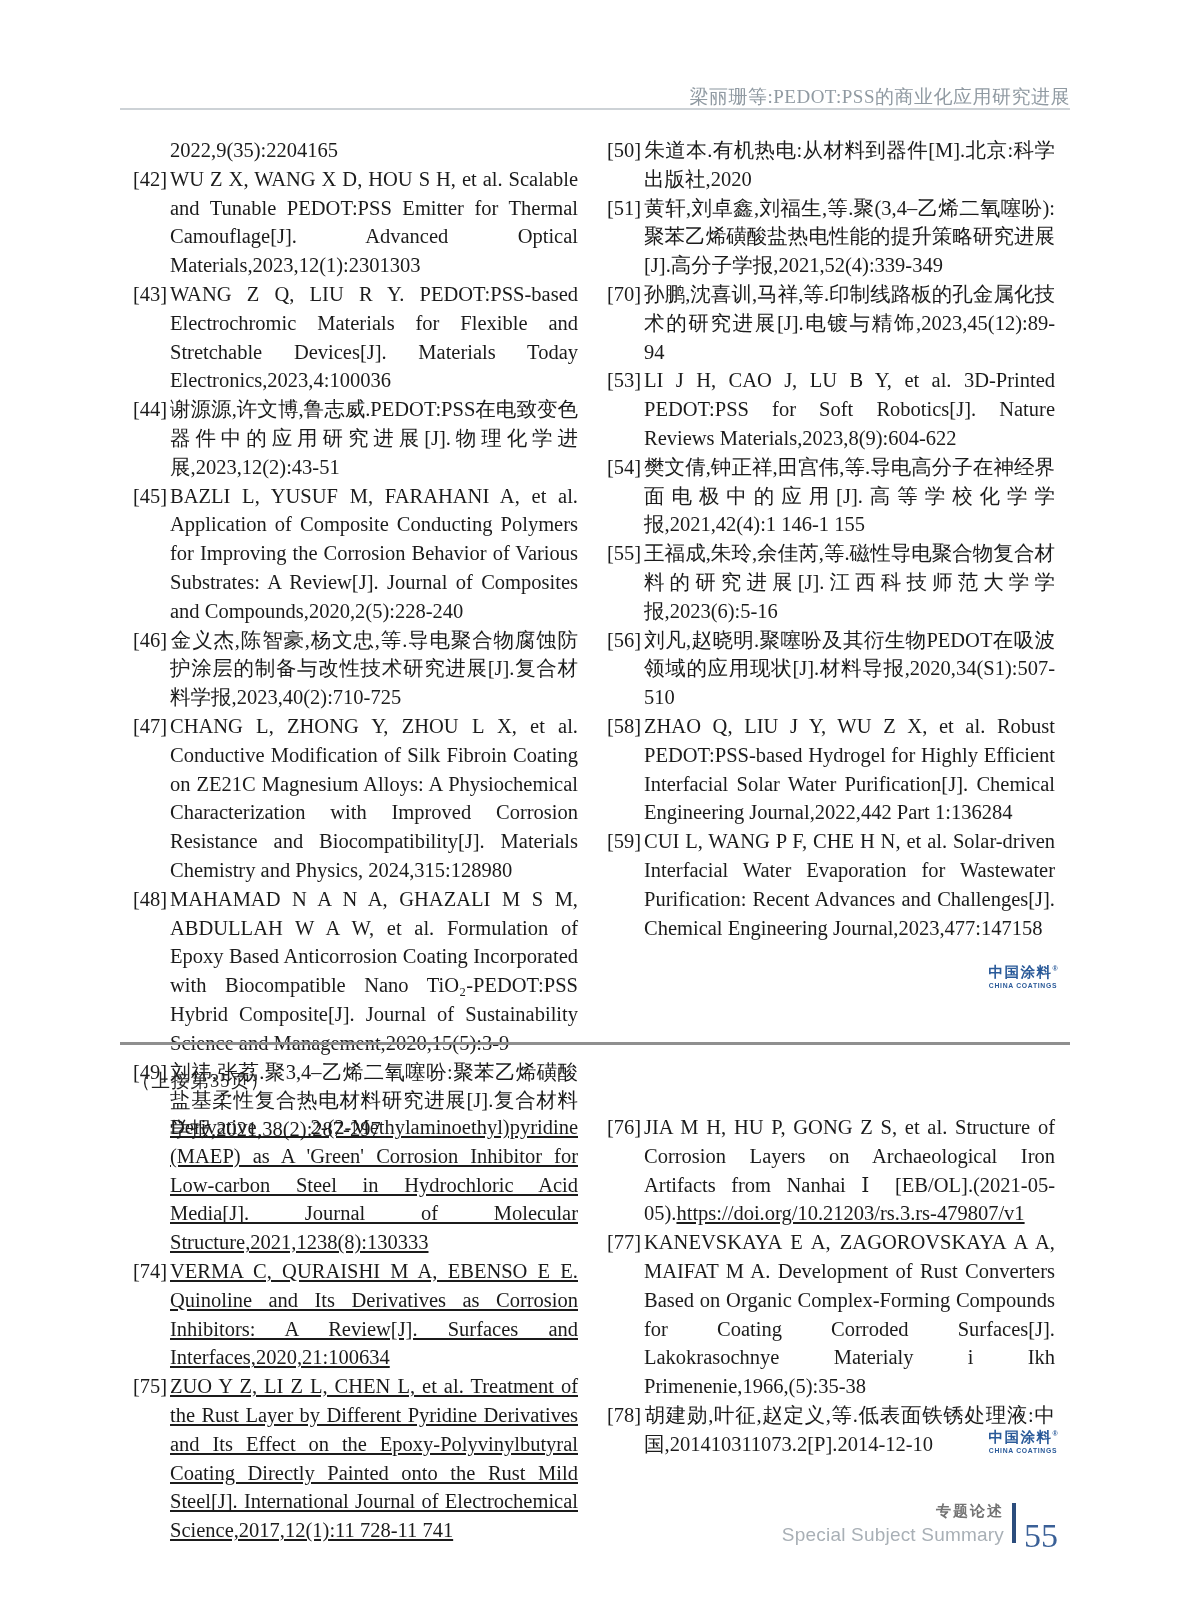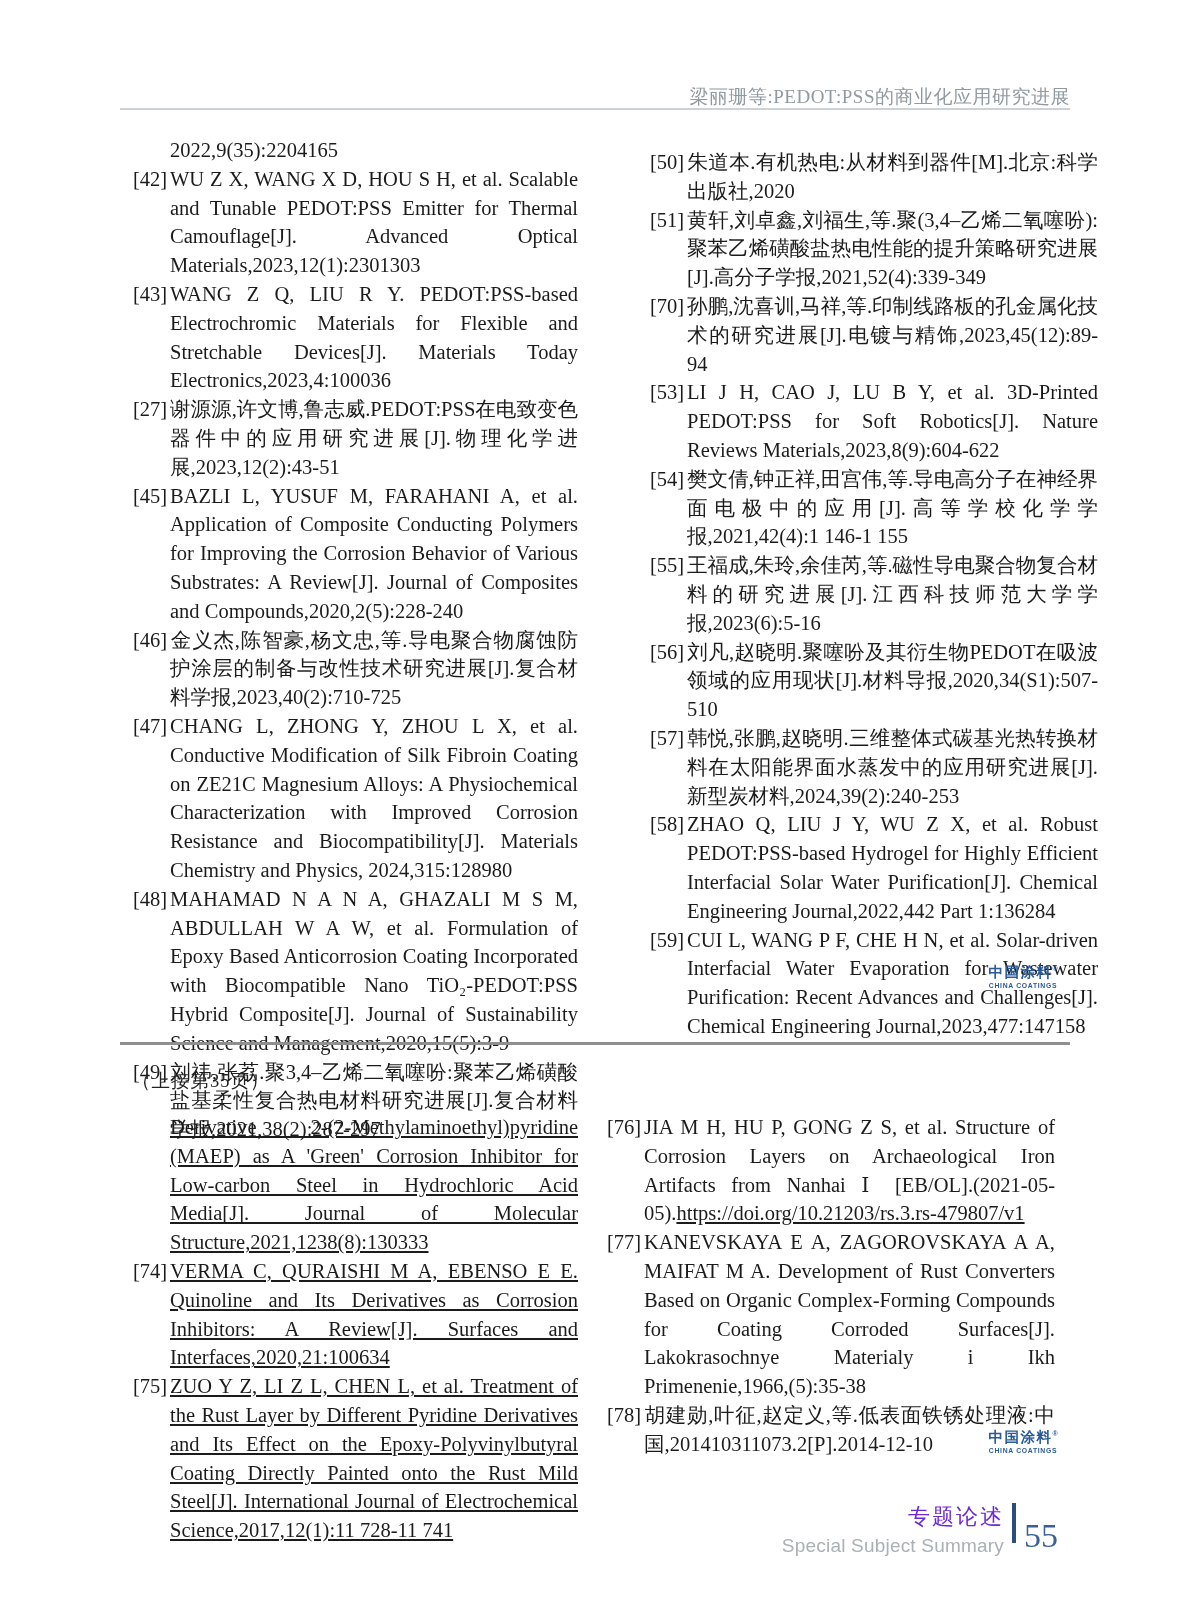--- a/index.html
+++ b/index.html
@@ -24,21 +24,21 @@
   }
   
   .col{
     position:absolute;
     text-align:justify;
     font-size:20.5px;
     line-height:28.8px;
     color:#1b1b1b;
   }
   #col-top-left{top:136px;left:133px;width:445px;}
-  #col-top-right{top:148px;left:607px;width:448px;margin-left:43px;}
+  #col-top-right{top:136px;left:607px;width:448px;}
   #col-bot-left{top:1113px;left:133px;width:445px;text-decoration:underline;}
   #col-bot-right{top:1113px;left:607px;width:448px;}
   .ref{padding-left:37px;box-sizing:border-box;}
   .num{display:inline-block;width:37px;margin-left:-37px;}
   .doi-link{text-decoration:underline;font-family:Liberation Serif, serif;}
   
   .section-divider{
     position:absolute;top:1042px;left:120px;width:950px;height:3px;
     background:#8f8f8f;
   }
@@ -59,21 +59,21 @@
   .logo-reg{font-size:7px;vertical-align:6px;letter-spacing:0;}
   .logo-en{font-size:6.8px;font-weight:bold;letter-spacing:0.7px;margin-top:3px;white-space:nowrap;}
   
   .footer{
     position:absolute;top:1502px;right:129px;
     display:flex;align-items:flex-start;
   }
   .footer-labels{text-align:right;margin-right:8px;}
   .footer-cn{
     font-family:"Liberation Sans","DejaVu Sans",sans-serif;
-    font-size:22px;font-weight:normal;color:#6d28d9;letter-spacing:2px;
+    font-size:15px;font-weight:bold;color:#737373;letter-spacing:2px;
   }
   .footer-en{
     font-family:"Liberation Sans","DejaVu Sans",sans-serif;
     font-size:19px;color:#a9b0b6;margin-top:3px;letter-spacing:0.2px;
   }
   .footer-bar{width:4px;height:40px;background:#2c4d7d;margin-top:1px;}
   .footer-page{
     font-size:34px;color:#3a6097;margin-left:8px;margin-top:15px;
     font-family:"Liberation Serif","DejaVu Serif",serif;
   }
@@ -83,37 +83,36 @@
 
 <div id="page">
 
   <div class="running-head">梁丽珊等:PEDOT:PSS的商业化应用研究进展</div>
   <div class="header-rule"></div>
 
   <div class="col" id="col-top-left">
     <div class="ref"><span class="num"></span><span>2022,9(35):2204165</span></div>
     <div class="ref"><span class="num">[42]</span><span>WU Z X, WANG X D, HOU S H, et al. Scalable and Tunable PEDOT:PSS Emitter for Thermal Camouflage[J]. Advanced Optical Materials,2023,12(1):2301303</span></div>
     <div class="ref"><span class="num">[43]</span><span>WANG Z Q, LIU R Y. PEDOT:PSS-based Electrochromic Materials for Flexible and Stretchable Devices[J]. Materials Today Electronics,2023,4:100036</span></div>
-    <div class="ref"><span class="num">[27]</span><span>谢源源,许文博,鲁志威.PEDOT:PSS在电致变色器件中的应用研究进展[J].物理化学进展,2023,12(2):43-51</span></div>
+    <div class="ref"><span class="num">[44]</span><span>谢源源,许文博,鲁志威.PEDOT:PSS在电致变色器件中的应用研究进展[J].物理化学进展,2023,12(2):43-51</span></div>
     <div class="ref"><span class="num">[45]</span><span>BAZLI L, YUSUF M, FARAHANI A, et al. Application of Composite Conducting Polymers for Improving the Corrosion Behavior of Various Substrates: A Review[J]. Journal of Composites and Compounds,2020,2(5):228-240</span></div>
     <div class="ref"><span class="num">[46]</span><span>金义杰,陈智豪,杨文忠,等.导电聚合物腐蚀防护涂层的制备与改性技术研究进展[J].复合材料学报,2023,40(2):710-725</span></div>
     <div class="ref"><span class="num">[47]</span><span>CHANG L, ZHONG Y, ZHOU L X, et al. Conductive Modification of Silk Fibroin Coating on ZE21C Magnesium Alloys: A Physiochemical Characterization with Improved Corrosion Resistance and Biocompati­bility[J]. Materials Chemistry and Physics, 2024,315:128980</span></div>
     <div class="ref"><span class="num">[48]</span><span>MAHAMAD N A N A, GHAZALI M S M, ABDULLAH W A W, et al. Formulation of Epoxy Based Anticorrosion Coating Incorporated with Biocompatible Nano TiO₂-PEDOT:PSS Hybrid Composite[J]. Journal of Sustainability Science and Management,2020,15(5):3-9</span></div>
     <div class="ref"><span class="num">[49]</span><span>刘祎,张荔.聚3,4–乙烯二氧噻吩:聚苯乙烯磺酸盐基柔性复合热电材料研究进展[J].复合材料学报,2021,38(2):287-297</span></div>
   </div>
 
   <div class="col" id="col-top-right">
     <div class="ref"><span class="num">[50]</span><span>朱道本.有机热电:从材料到器件[M].北京:科学出版社,2020</span></div>
     <div class="ref"><span class="num">[51]</span><span>黄轩,刘卓鑫,刘福生,等.聚(3,4–乙烯二氧噻吩):聚苯乙烯磺酸盐热电性能的提升策略研究进展[J].高分子学报,2021,52(4):339-349</span></div>
     <div class="ref"><span class="num">[70]</span><span>孙鹏,沈喜训,马祥,等.印制线路板的孔金属化技术的研究进展[J].电镀与精饰,2023,45(12):89-94</span></div>
     <div class="ref"><span class="num">[53]</span><span>LI J H, CAO J, LU B Y, et al. 3D-Printed PEDOT:PSS for Soft Robotics[J]. Nature Reviews Materials,2023,8(9):604-622</span></div>
     <div class="ref"><span class="num">[54]</span><span>樊文倩,钟正祥,田宫伟,等.导电高分子在神经界面电极中的应用[J].高等学校化学学报,2021,42(4):1 146-1 155</span></div>
     <div class="ref"><span class="num">[55]</span><span>王福成,朱玲,余佳芮,等.磁性导电聚合物复合材料的研究进展[J].江西科技师范大学学报,2023(6):5-16</span></div>
     <div class="ref"><span class="num">[56]</span><span>刘凡,赵晓明.聚噻吩及其衍生物PEDOT在吸波领域的应用现状[J].材料导报,2020,34(S1):507-510</span></div>
-    <div class="ref"><span class="num">[57]</span><span>韩悦,张鹏,赵晓明.三维整体式碳基光热转换材料在太阳能界面水蒸发中的应用研究进展[J].新型炭材料,2024,39(2):240-253</span></div>
     <div class="ref"><span class="num">[58]</span><span>ZHAO Q, LIU J Y, WU Z X, et al. Robust PEDOT:PSS-based Hydrogel for Highly Efficient Interfacial Solar Water Purification[J]. Chemical Engineering Journal,2022,442 Part 1:136284</span></div>
     <div class="ref"><span class="num">[59]</span><span>CUI L, WANG P F, CHE H N, et al. Solar-driven Interfacial Water Evaporation for Wastewater Purification: Recent Advances and Challenges[J]. Chemical Engineering Journal,2023,477:147158</span></div>
   </div>
 
   <div class="logo" id="logo-top">
     <div class="logo-cn"><span>中国涂料</span><span class="logo-reg">®</span></div>
     <div class="logo-en">CHINA COATINGS</div>
   </div>
 
   <div class="section-divider"></div>

